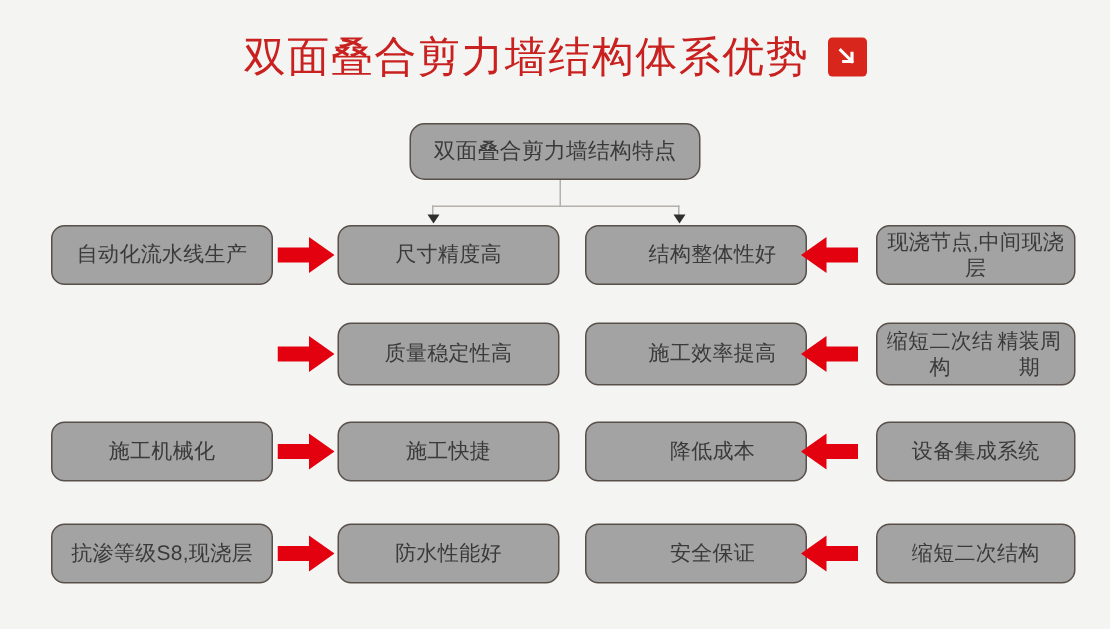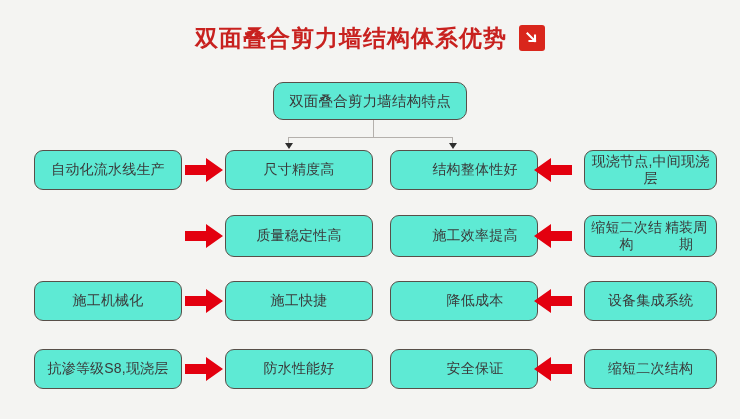--- a/index.html
+++ b/index.html
@@ -21,22 +21,22 @@
     top: 18px;
     left: 0;
     width: 740px;
     height: 40px;
     display: flex;
     align-items: center;
     justify-content: center;
     gap: 12px;
   }
   .title-text {
-    font-size: 23px;
-    font-weight: bold;
+    font-size: 28px;
+    font-weight: normal;
     color: #c8211f;
     letter-spacing: 1px;
     line-height: 1;
     white-space: nowrap;
   }
   .title-icon {
     width: 26px;
     height: 26px;
     border-radius: 3px;
     background: #d9261c;
@@ -55,21 +55,21 @@
     width: 740px;
     height: 419px;
   }
 
   
   .node {
     position: absolute;
     box-sizing: border-box;
     border: 1.6px solid #584f49;
     border-radius: 9px;
-    background: #5eead4;
+    background: #a3a3a3;
     display: flex;
     align-items: center;
     justify-content: center;
     text-align: center;
     color: #3a3a3a;
     font-size: 14px;
     line-height: 1.25;
     letter-spacing: 0.2px;
     padding: 2px 6px;
   }

